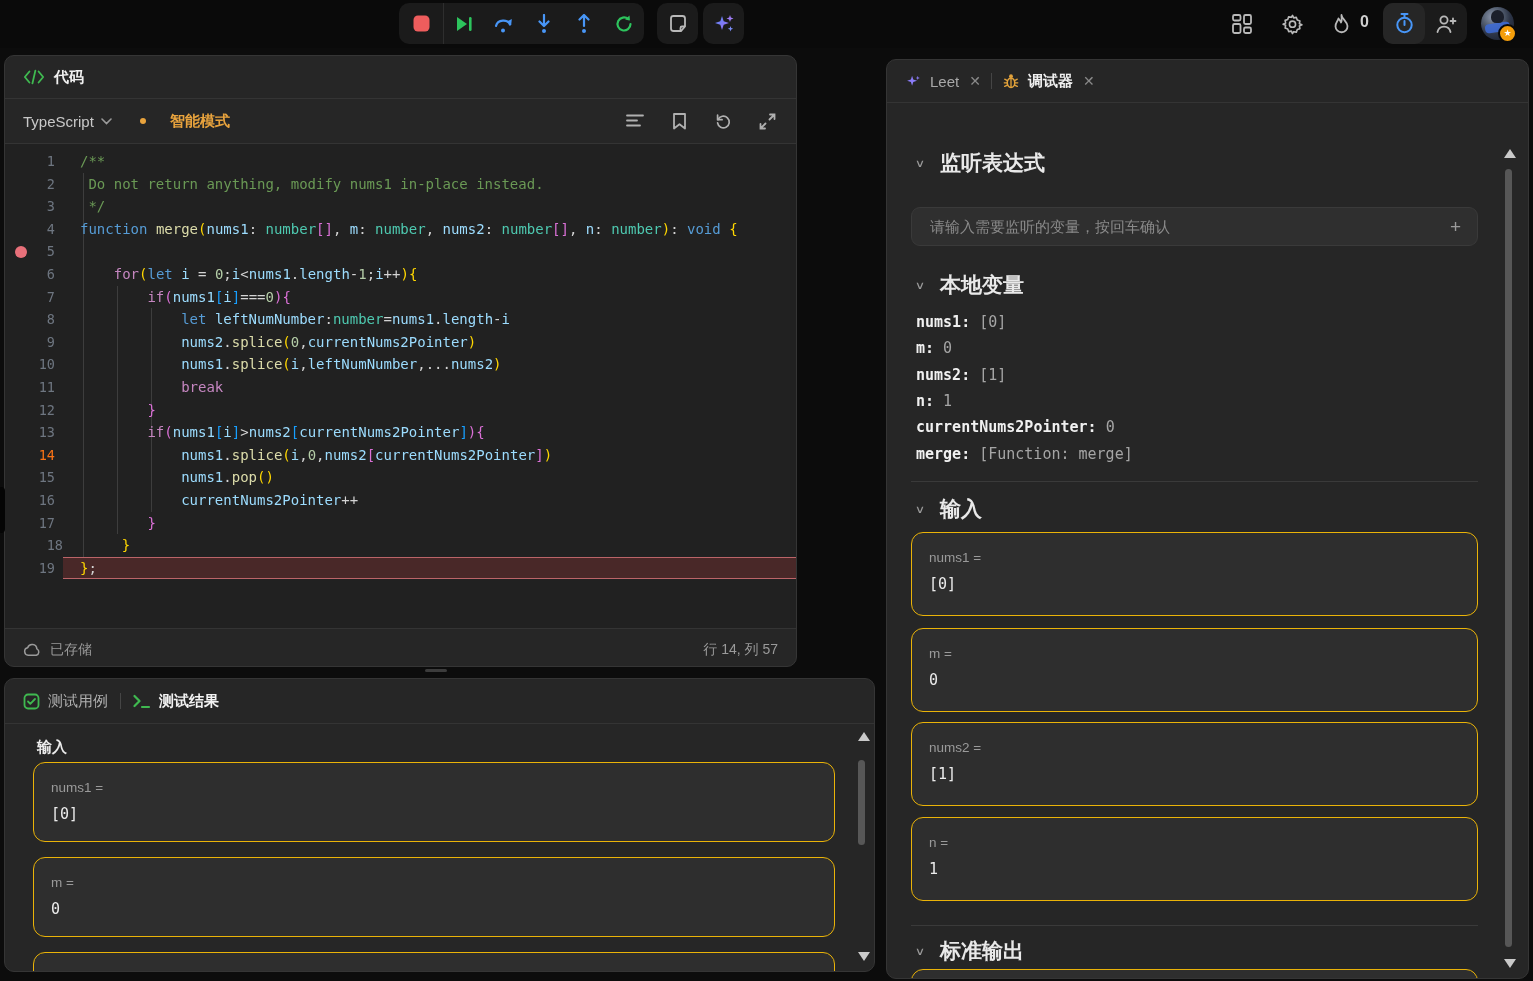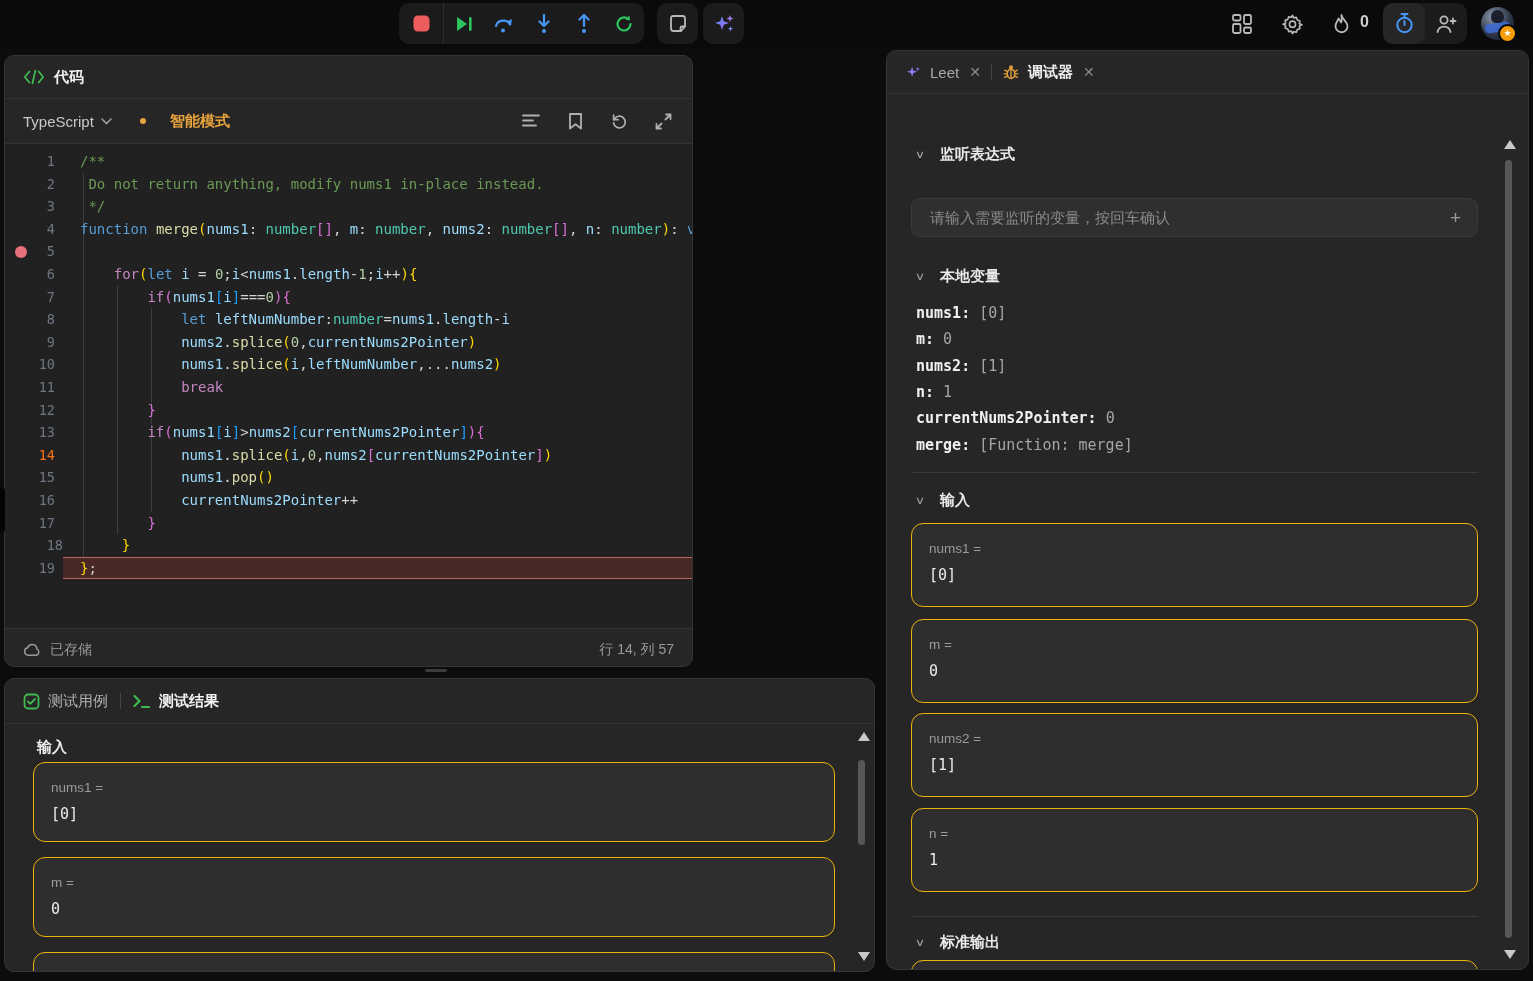--- a/index.html
+++ b/index.html
@@ -20,23 +20,23 @@
   .util-btn{width:42px;height:41px;display:flex;align-items:center;justify-content:center;cursor:pointer;border-radius:10px;}
   .util-btn.active{background:#262626;}
   .avatar{position:absolute;left:1481px;top:7px;width:33px;height:33px;border-radius:50%;
     background:radial-gradient(circle at 35% 30%,#8d97ad 0%,#5a6577 28%,#2d3547 55%,#141a28 100%);position:absolute;}
   .avatar::before{content:"";position:absolute;left:4px;top:16px;width:25px;height:9px;background:#3d6bd8;border-radius:4px;transform:rotate(-8deg);opacity:.85;}
   .avatar::after{content:"";position:absolute;left:10px;top:3px;width:13px;height:13px;background:#1b1f2b;border-radius:50% 50% 40% 40%;}
   .avatar-badge{position:absolute;right:-3px;bottom:-3px;width:15px;height:15px;border-radius:50%;background:#f59e0b;color:#fff;font-size:9px;line-height:15px;text-align:center;border:2px solid #0a0a0a;}
 
   
   .panel{position:absolute;background:#262626;border:1px solid #353535;border-radius:10px;overflow:hidden;box-sizing:border-box;}
-  #code-panel{left:4px;top:55px;width:689px;height:612px;}
+  #code-panel{left:4px;top:55px;width:793px;height:612px;}
   #test-panel{left:4px;top:678px;width:871px;height:294px;}
-  #debug-panel{left:886px;top:50px;width:643px;height:920px;}
+  #debug-panel{left:886px;top:59px;width:643px;height:920px;}
 
   .panel-header{height:42px;display:flex;align-items:center;padding:0 18px;border-bottom:1px solid #343434;gap:9px;}
   .panel-title{font-size:15px;font-weight:700;color:#f0f0f0;}
 
   
   .code-toolbar{height:44px;display:flex;align-items:center;padding:0 18px;border-bottom:1px solid #343434;}
   .lang-select{display:flex;align-items:center;gap:7px;color:#c8c8c8;font-size:15px;cursor:pointer;}
   .mode-chip{display:flex;align-items:center;gap:24px;margin-left:28px;color:#e8a33d;font-size:15px;font-weight:700;cursor:pointer;}
   .mode-dot{width:6px;height:6px;border-radius:50%;background:#e8a33d;}
   .code-toolbar-icons{margin-left:auto;display:flex;gap:22px;align-items:center;}
@@ -77,21 +77,21 @@
   .tri.up{border-bottom:9px solid #c9c9c9;}
   .tri.down{border-top:9px solid #c9c9c9;}
   .thumb{position:absolute;background:#575757;border-radius:4px;width:7px;}
 
   
   .dbg-tabs{height:42px;display:flex;align-items:center;padding:0 18px;border-bottom:1px solid #343434;gap:10px;}
   .dbg-tab{display:flex;align-items:center;gap:8px;font-size:15px;cursor:pointer;}
   .dbg-tab .x{color:#8a8a8a;font-size:14px;margin-left:2px;cursor:pointer;}
   .sec-head{position:absolute;left:0;display:flex;align-items:center;gap:16px;padding-left:29px;height:24px;cursor:pointer;}
   .sec-chev{color:#9a9a9a;font-size:11px;transform:scaleX(1.3);}
-  .sec-title{font-size:15px;font-weight:700;color:#e9e9e9;}
+  .sec-title{font-size:21px;font-weight:700;color:#e9e9e9;}
   .watch-input{position:absolute;left:24px;width:567px;height:39px;background:#2f2f2f;border:1px solid #3a3a3a;border-radius:9px;display:flex;align-items:center;padding:0 16px;box-sizing:border-box;}
   .watch-input input{flex:1;background:transparent;border:0;outline:0;color:#cfcfcf;font-size:15px;font-family:inherit;}
   .watch-input input::placeholder{color:#8a8a8a;}
   .watch-plus{color:#9a9a9a;font-size:19px;cursor:pointer;}
   .var-row{position:absolute;left:29px;height:26px;display:flex;align-items:center;gap:9px;font-size:15px;}
   .var-row .vn{color:#f0f0f0;font-weight:700;}
   .var-row .vv{color:#a5a5a5;}
   .hr{position:absolute;left:24px;width:567px;height:1px;background:#3a3a3a;}
 
   .drag-dash{position:absolute;left:425px;top:669px;width:22px;height:3px;background:#3c3c3c;border-radius:2px;}

